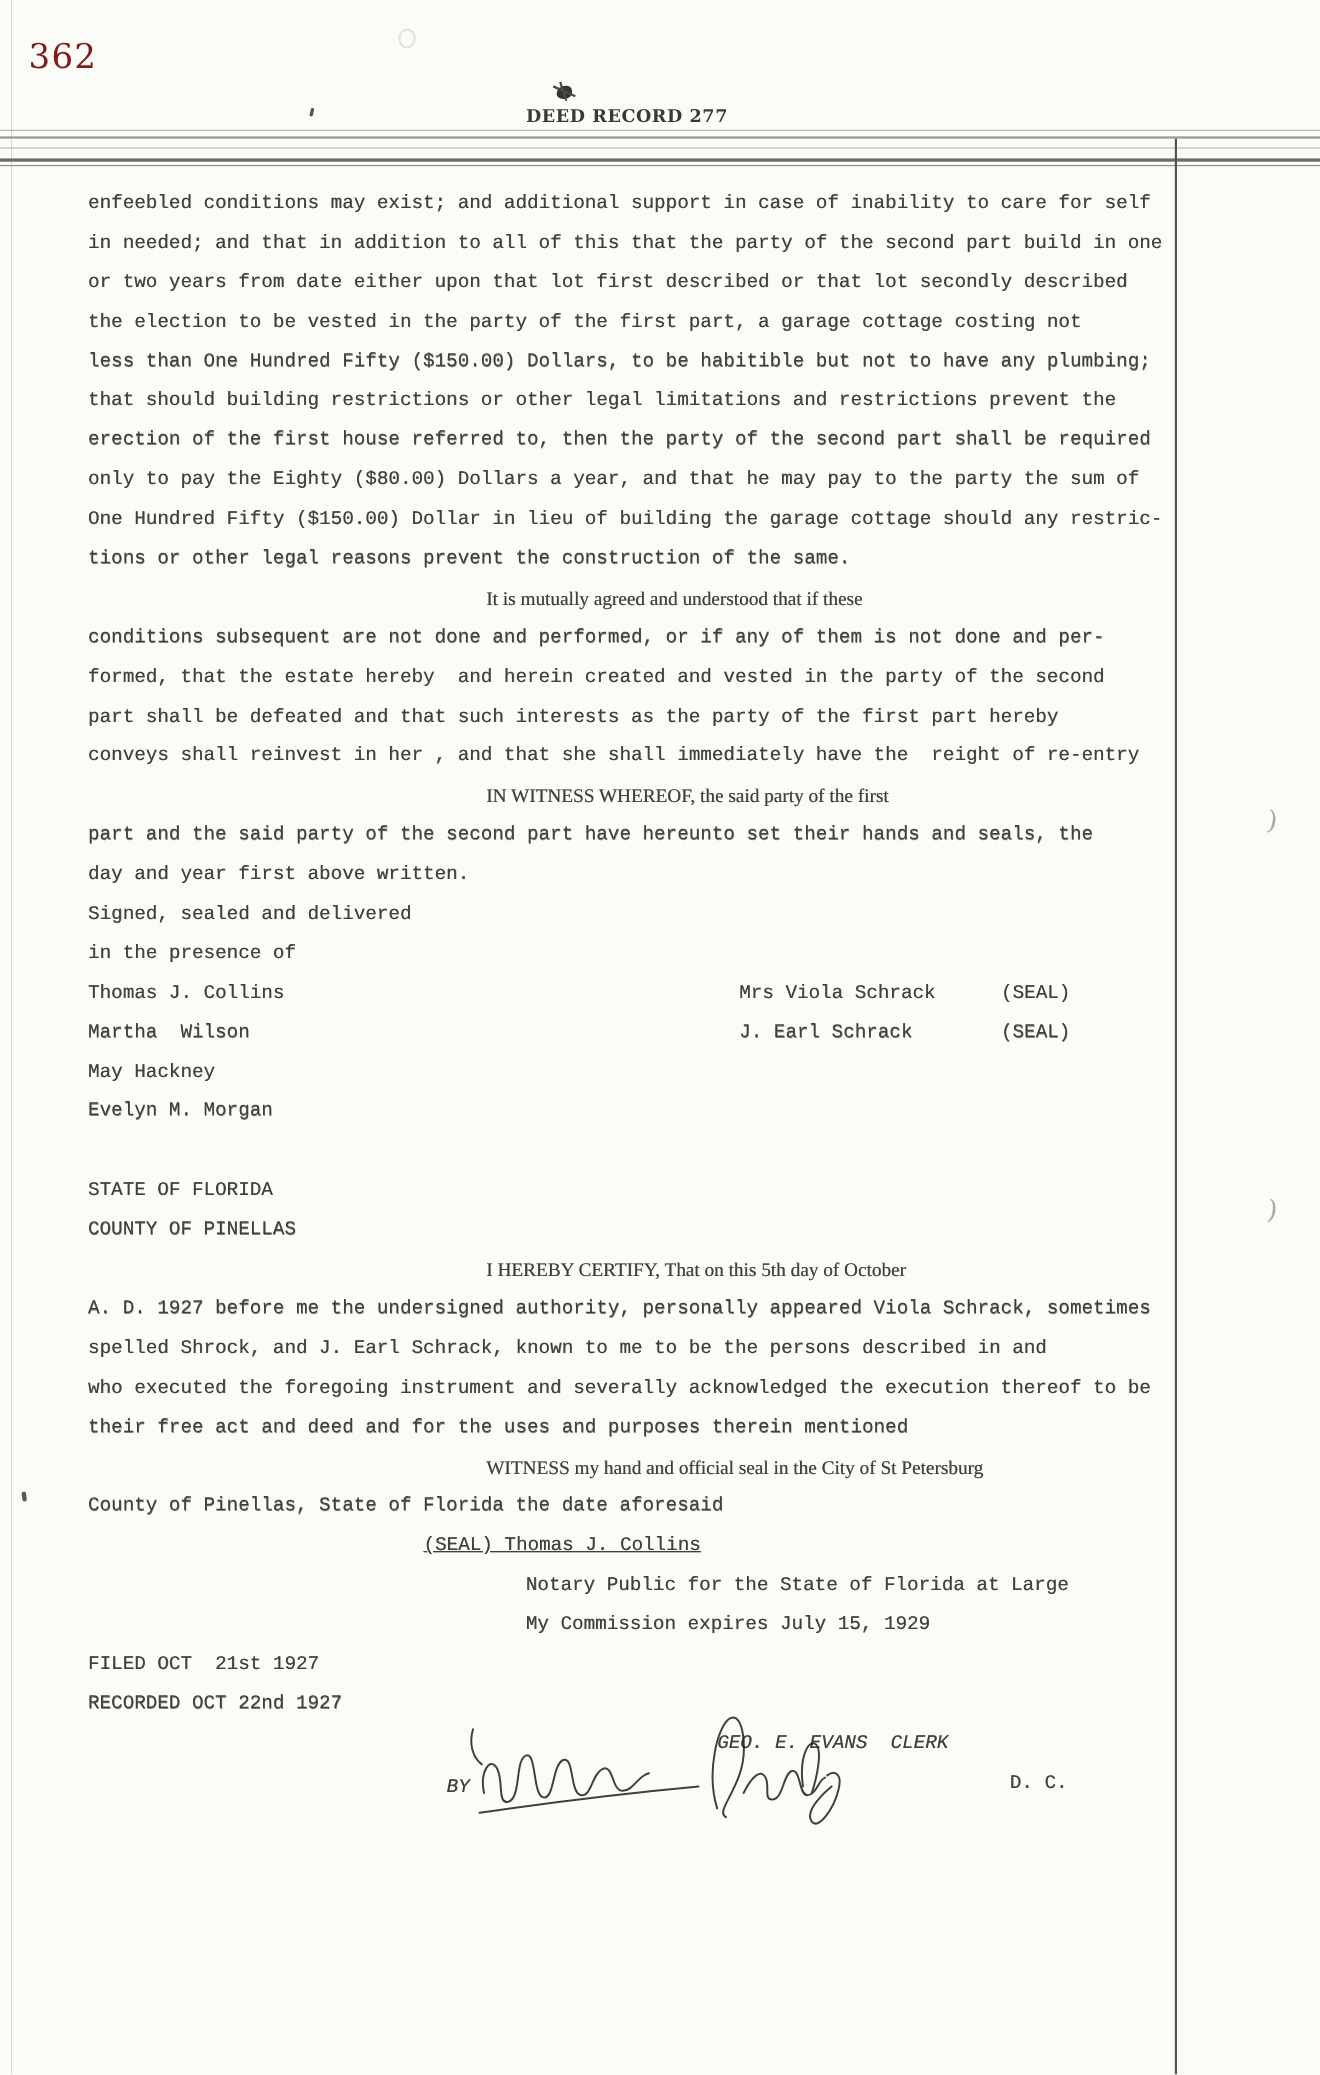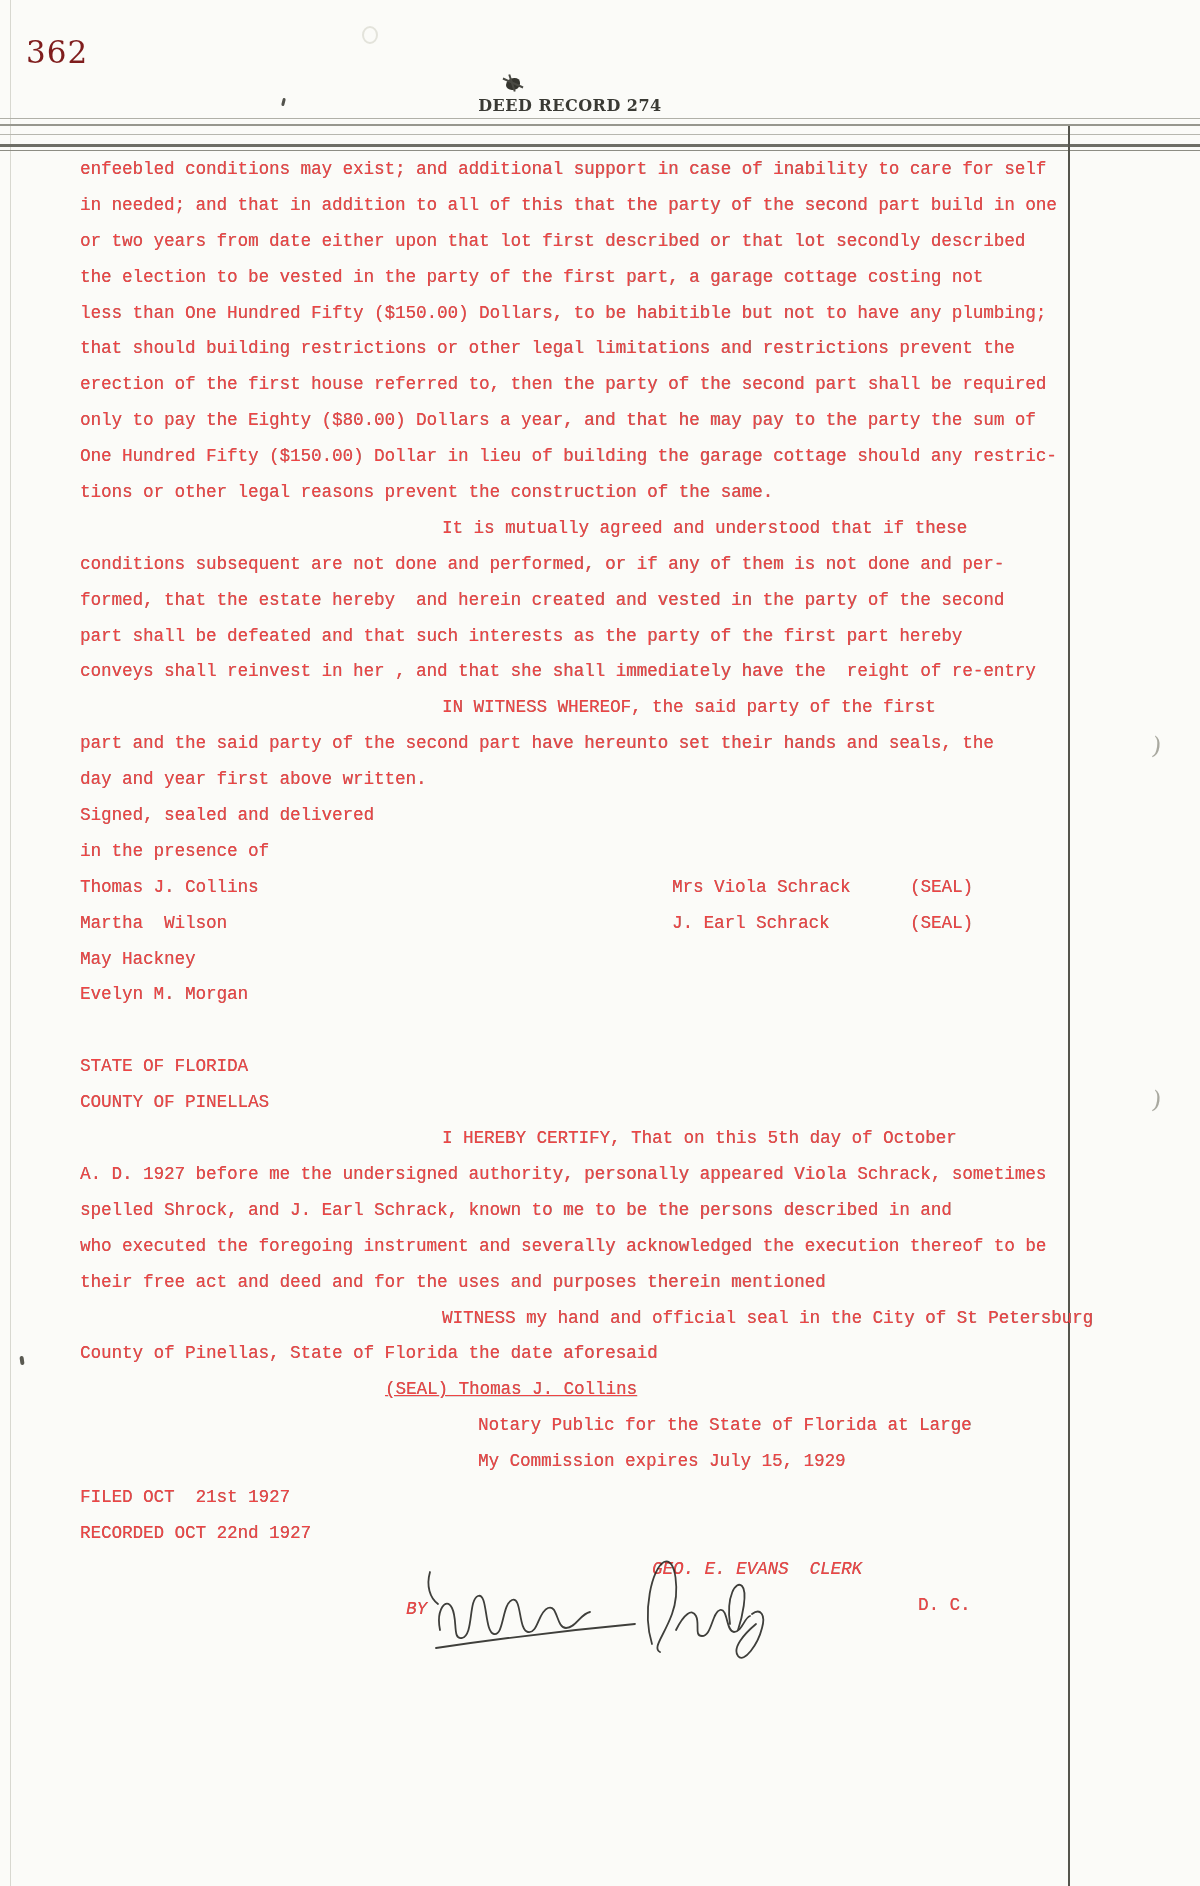--- a/index.html
+++ b/index.html
@@ -40,27 +40,27 @@
   .rule{position:absolute;left:0;width:1200px;}
   .rule.r1{top:118px;height:1px;background:#b0b0a8;}
   .rule.r2{top:124px;height:2px;background:#97978e;}
   .rule.r3{top:134px;height:1px;background:#b7b7af;}
   .rule.r4{top:144px;height:3px;background:#6e6e66;}
   .rule.r5{top:150px;height:1px;background:#8d8d84;}
   
   .right-border{position:absolute;left:1068px;top:126px;width:2px;height:1760px;background:#55554d;}
   
   .doc{
-    position:absolute;left:80px;top:152px;width:1000px;
+    position:absolute;left:80px;top:168px;width:1000px;
     font-size:17.5px;line-height:35.9px;
-    color:#ef4444;white-space:pre;
+    color:#404040;white-space:pre;
     text-shadow:0.3px 0.3px 0.5px rgba(30,30,28,0.55);
   }
   .line{height:35.9px;position:relative;}
-  .line.ind{padding-left:362px;}
+  .line.ind{padding-left:362px;font-family:Liberation Serif, serif;}
   .line.sealind{padding-left:305px;text-decoration:underline;}
   .line.notaryind{padding-left:398px;}
   .line.clerkind{padding-left:572px;font-style:italic;}
   .sig-right{position:absolute;left:592px;top:0;}
   .sig-seal{position:absolute;left:830px;top:0;}
   .by-label{position:absolute;left:326px;top:4px;font-style:italic;}
   .dc-label{position:absolute;left:838px;top:0;}
   
   .signature{position:absolute;left:400px;top:1552px;}
   
@@ -74,21 +74,21 @@
 </head>
 <body>
 
 <div class="scan">
 
   <div class="left-edge"></div>
 
   <div class="page-number">362</div>
 
   <div class="smudge"></div>
-  <div class="header">DEED RECORD 274</div>
+  <div class="header">DEED RECORD 277</div>
 
   <div class="rule r1"></div>
   <div class="rule r2"></div>
   <div class="rule r3"></div>
   <div class="rule r4"></div>
   <div class="rule r5"></div>
 
   <div class="right-border"></div>
 
   <div id="doc-body" class="doc"><div class="line n">enfeebled conditions may exist; and additional support in case of inability to care for self</div><div class="line n">in needed; and that in addition to all of this that the party of the second part build in one</div><div class="line n">or two years from date either upon that lot first described or that lot secondly described</div><div class="line n">the election to be vested in the party of the first part, a garage cottage costing not</div><div class="line n">less than One Hundred Fifty ($150.00) Dollars, to be habitible but not to have any plumbing;</div><div class="line n">that should building restrictions or other legal limitations and restrictions prevent the</div><div class="line n">erection of the first house referred to, then the party of the second part shall be required</div><div class="line n">only to pay the Eighty ($80.00) Dollars a year, and that he may pay to the party the sum of</div><div class="line n">One Hundred Fifty ($150.00) Dollar in lieu of building the garage cottage should any restric-</div><div class="line n">tions or other legal reasons prevent the construction of the same.</div><div class="line ind">It is mutually agreed and understood that if these</div><div class="line n">conditions subsequent are not done and performed, or if any of them is not done and per-</div><div class="line n">formed, that the estate hereby  and herein created and vested in the party of the second</div><div class="line n">part shall be defeated and that such interests as the party of the first part hereby</div><div class="line n">conveys shall reinvest in her , and that she shall immediately have the  reight of re-entry</div><div class="line ind">IN WITNESS WHEREOF, the said party of the first</div><div class="line n">part and the said party of the second part have hereunto set their hands and seals, the</div><div class="line n">day and year first above written.</div><div class="line n">Signed, sealed and delivered</div><div class="line n">in the presence of</div><div class="line sig"><span class="sig-left">Thomas J. Collins</span><span class="sig-right">Mrs Viola Schrack</span><span class="sig-seal">(SEAL)</span></div><div class="line sig"><span class="sig-left">Martha  Wilson</span><span class="sig-right">J. Earl Schrack</span><span class="sig-seal">(SEAL)</span></div><div class="line n">May Hackney</div><div class="line n">Evelyn M. Morgan</div><div class="line n" style="margin-top: 35.9px;">STATE OF FLORIDA</div><div class="line n">COUNTY OF PINELLAS</div><div class="line ind">I HEREBY CERTIFY, That on this 5th day of October</div><div class="line n">A. D. 1927 before me the undersigned authority, personally appeared Viola Schrack, sometimes</div><div class="line n">spelled Shrock, and J. Earl Schrack, known to me to be the persons described in and</div><div class="line n">who executed the foregoing instrument and severally acknowledged the execution thereof to be</div><div class="line n">their free act and deed and for the uses and purposes therein mentioned</div><div class="line ind">WITNESS my hand and official seal in the City of St Petersburg</div><div class="line n">County of Pinellas, State of Florida the date aforesaid</div><div class="line sealind">(SEAL) Thomas J. Collins</div><div class="line notaryind">Notary Public for the State of Florida at Large</div><div class="line notaryind">My Commission expires July 15, 1929</div><div class="line n">FILED OCT  21st 1927</div><div class="line n">RECORDED OCT 22nd 1927</div><div class="line clerkind">GEO. E. EVANS  CLERK</div><div class="line by"><span class="by-label">BY</span><span class="dc-label">D. C.</span></div></div>

